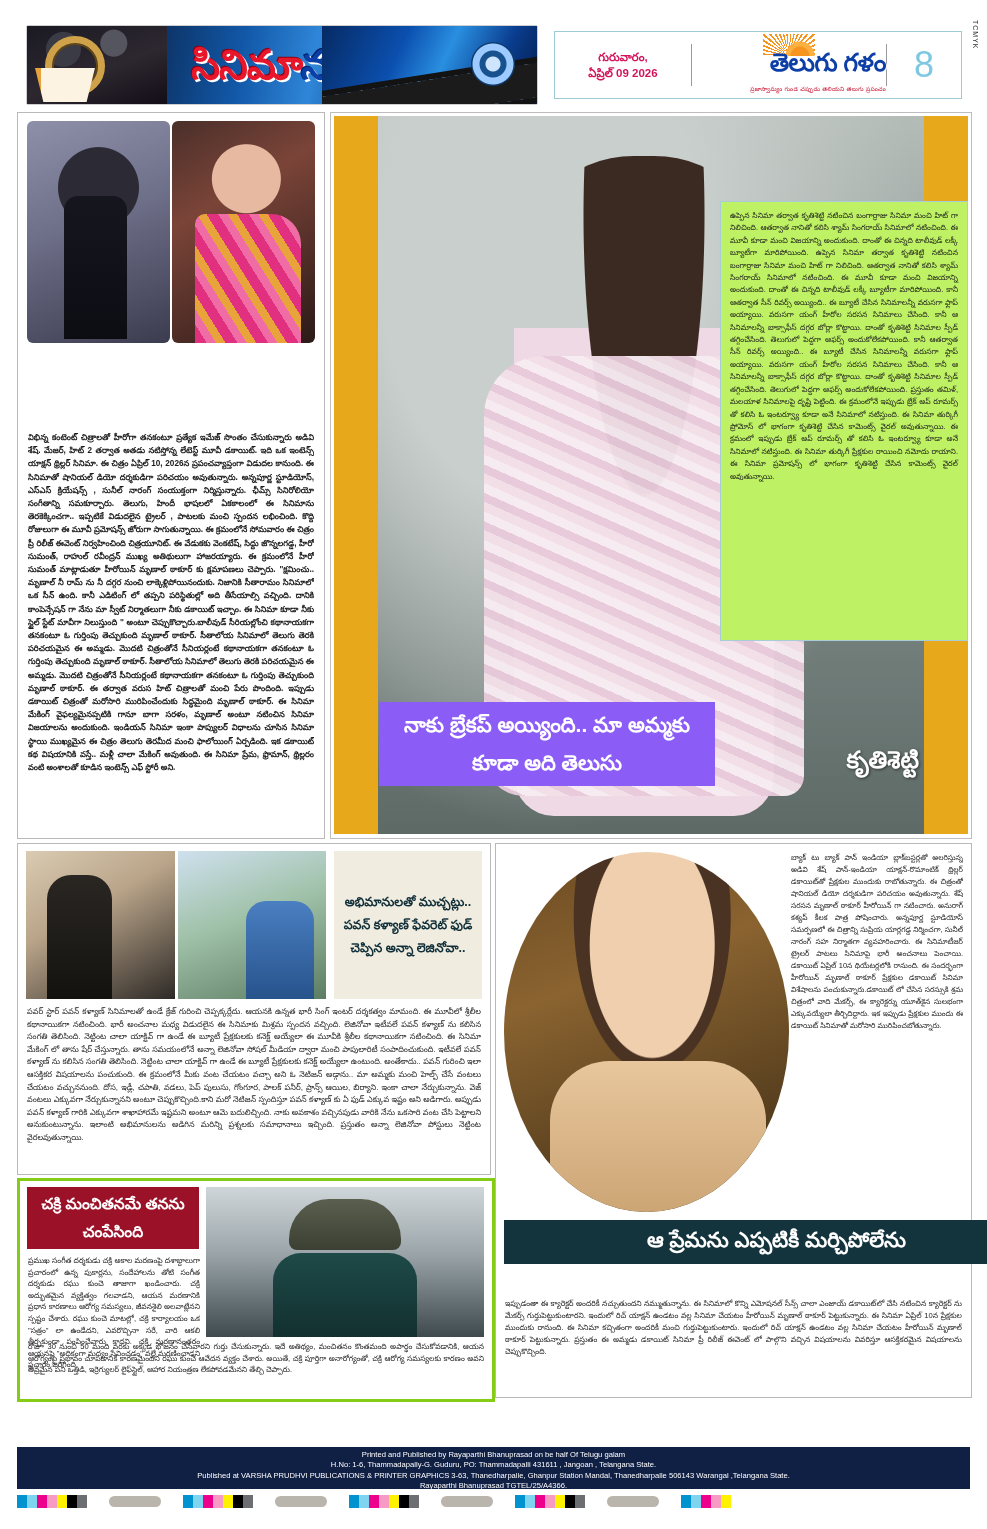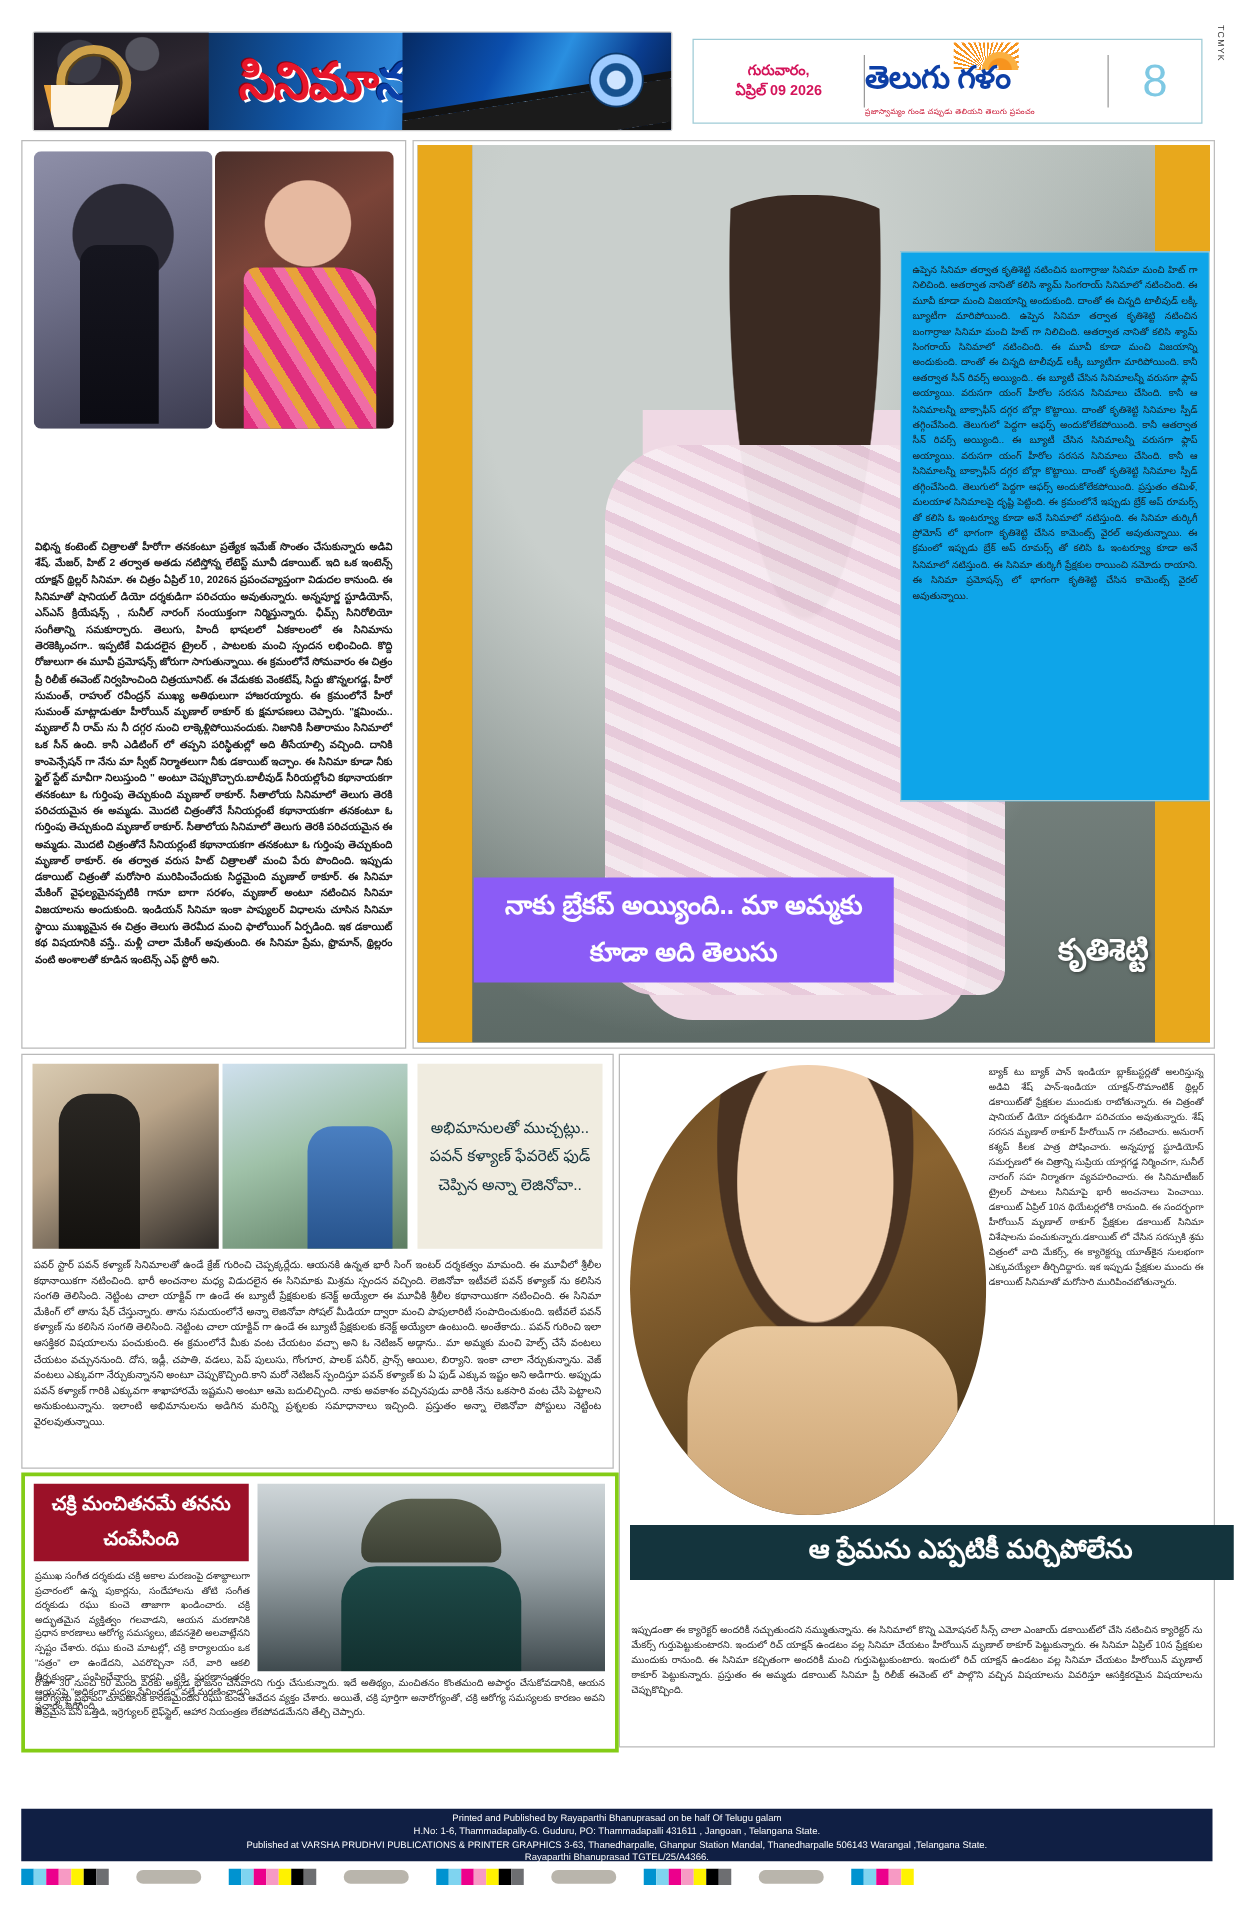--- a/index.html
+++ b/index.html
@@ -62,21 +62,21 @@
   }
 
   .mast-info{
     position:absolute;left:554px;top:31px;width:406px;height:66px;
     border:1px solid #9ecbd6;background:#fff;display:flex;align-items:center;
   }
   .mi-date{
     width:136px;text-align:center;color:#d4145a;font-size:11.5px;line-height:16px;font-weight:bold;
   }
   .mi-sep{width:1px;height:42px;background:#9a9a9a;}
-  .mi-brand{flex:1;text-align:left;position:relative;height:62px;}
+  .mi-brand{flex:1;text-align:right;position:relative;height:62px;}
   .mi-brand .sun{
     position:absolute;left:50%;top:2px;transform:translateX(-6px);
     width:34px;height:20px;border-radius:17px 17px 0 0;
     background:radial-gradient(circle at 50% 100%,#f7941e 0 9px,#fbb040 10px 14px,transparent 15px);
   }
   .mi-brand .rays{
     position:absolute;left:50%;top:0px;transform:translateX(-26px);width:52px;height:22px;
     background:repeating-conic-gradient(from 200deg at 50% 100%,#f7941e 0deg 4deg,transparent 4deg 9deg);
   }
   .mi-brand .bname{
@@ -157,21 +157,21 @@
     border-radius:120px 120px 40px 40px;
   }
   .a2-photo .dress{
     position:absolute;left:150px;top:240px;width:320px;height:440px;
     background:
       repeating-linear-gradient(24deg,#f3dfe8 0 9px,#e8cadb 9px 17px,#f7ecf2 17px 26px);
     border-radius:60px 90px 20px 40px;opacity:.96;
   }
   .a2-rt{
     position:absolute;right:3px;top:88px;width:248px;height:440px;
-    background:#0ea5e9;border:1px solid #a9cdd6;padding:8px 9px;box-sizing:border-box;
+    background:#bef264;border:1px solid #a9cdd6;padding:8px 9px;box-sizing:border-box;
     font-size:7.6px;line-height:12.4px;overflow:hidden;
   }
   .a2-cap{
     position:absolute;left:48px;bottom:52px;width:336px;height:84px;
     background:#8b5cf6;color:#fff;display:flex;align-items:center;justify-content:center;
     text-align:center;font-size:21px;font-weight:bold;line-height:38px;padding:0 8px;box-sizing:border-box;
   }
   .a2-name{
     position:absolute;right:52px;bottom:58px;color:#fff;font-size:24px;font-weight:bold;
     text-shadow:1px 1px 3px rgba(0,0,0,.55);
@@ -183,21 +183,21 @@
   .a3-ph{flex:1;}
   .a3-ph.p1{background:linear-gradient(150deg,#d9cbb2 0%,#b9a489 40%,#2e2a27 100%);}
   .a3-ph.p1:after{content:"";position:absolute;left:14%;top:16%;width:44%;height:84%;
     background:linear-gradient(180deg,#2a2723,#14120f);border-radius:24px 24px 0 0;}
   .a3-ph.p2{background:linear-gradient(160deg,#cfe0ee 0%,#9fc1a8 45%,#5d7d62 100%);}
   .a3-ph.p2:after{content:"";position:absolute;left:46%;top:34%;width:46%;height:66%;
     background:linear-gradient(180deg,#4a7fc1,#27538c);border-radius:20px 20px 0 0;}
   .a3-head{
     position:absolute;right:8px;top:7px;width:148px;height:148px;background:#f0ece0;
     display:flex;align-items:center;justify-content:center;text-align:center;
-    color:#12303a;font-size:12.5px;font-weight:normal;line-height:23px;padding:4px;box-sizing:border-box;
+    color:#12303a;font-size:12.5px;font-weight:bold;line-height:23px;padding:4px;box-sizing:border-box;
   }
   .a3-body{
     position:absolute;left:9px;top:162px;width:454px;height:160px;
     font-size:8px;line-height:12.6px;overflow:hidden;
     column-count:1;
   }
 
   
   .a4{position:absolute;left:495px;top:843px;width:475px;height:553px;border:1px solid #b9b9b9;background:#fff;}
   .a4-photo{

